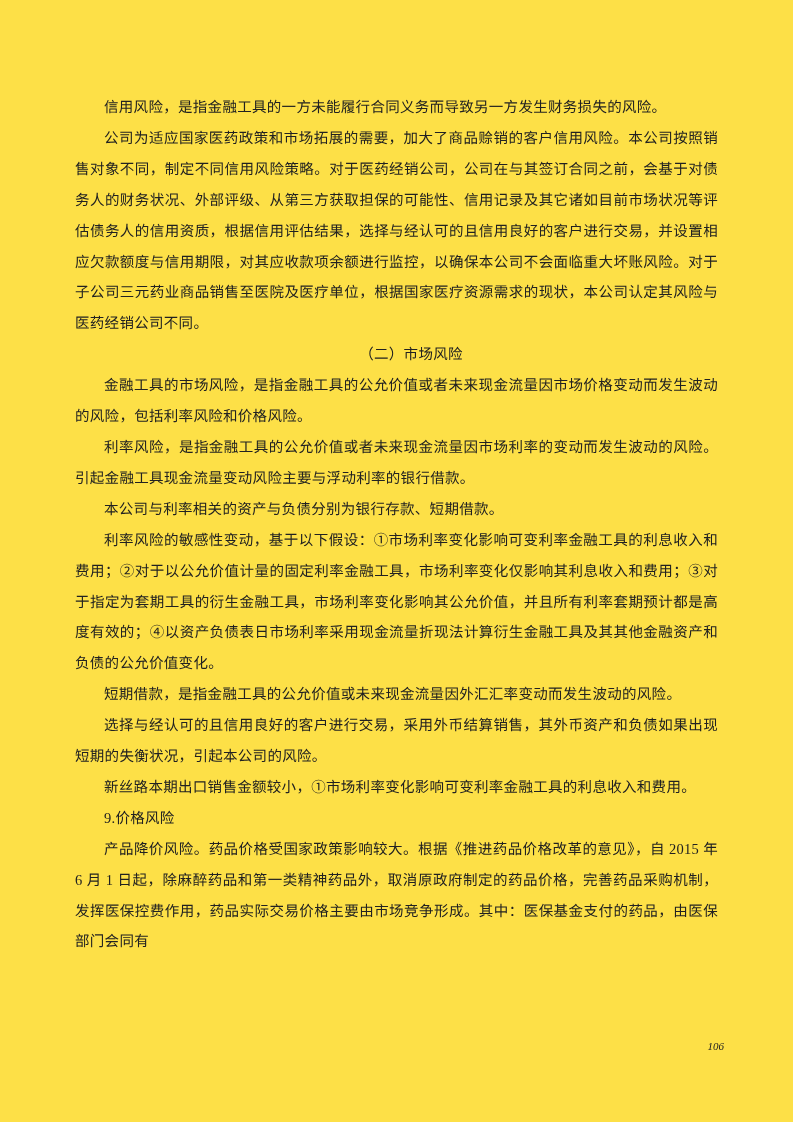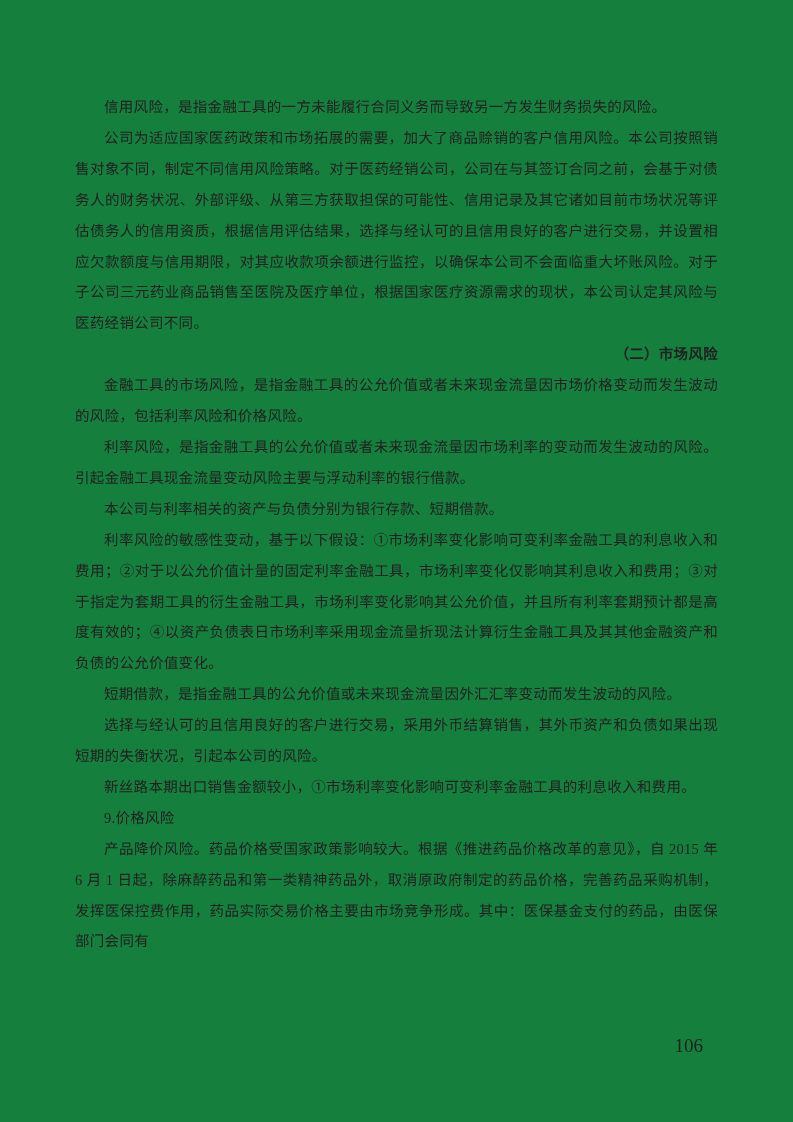--- a/index.html
+++ b/index.html
@@ -4,21 +4,21 @@
 <style>
   html, body {
     margin: 0;
     padding: 0;
     background: #ffffff;
   }
   .page {
     position: relative;
     width: 793px;
     height: 1122px;
-    background: #15803d;
+    background: #fde047;
     overflow: hidden;
     font-family: "Liberation Serif", "DejaVu Serif", serif;
     color: #212121;
   }
   .content {
     position: absolute;
     left: 75px;
     top: 92px;
     width: 643px;
   }
@@ -26,33 +26,34 @@
     margin: 0;
     padding: 0;
     font-size: 14.5px;
     line-height: 30.9px;
     text-align: justify;
     text-indent: 2em;
     letter-spacing: 0.3px;
     word-break: break-all;
   }
   .content p.heading {
-    font-weight: bold;
-    text-align: right;
+    font-weight: normal;
+    text-align: center;
   }
   .content p.subheading {
     text-align: left;
   }
   .page-number {
     position: absolute;
     top: 1036px;
-    right: 90px;
-    font-size: 19px;
+    right: 69px;
+    font-size: 11px;
     line-height: 20px;
     color: #212121;
+    font-style: italic;
   }
 </style>
 </head>
 <body>
 
 <div class="page">
   <div class="content">
     <p class="body">信用风险，是指金融工具的一方未能履行合同义务而导致另一方发生财务损失的风险。</p>
     <p class="body">公司为适应国家医药政策和市场拓展的需要，加大了商品赊销的客户信用风险。本公司按照销售对象不同，制定不同信用风险策略。对于医药经销公司，公司在与其签订合同之前，会基于对债务人的财务状况、外部评级、从第三方获取担保的可能性、信用记录及其它诸如目前市场状况等评估债务人的信用资质，根据信用评估结果，选择与经认可的且信用良好的客户进行交易，并设置相应欠款额度与信用期限，对其应收款项余额进行监控，以确保本公司不会面临重大坏账风险。对于子公司三元药业商品销售至医院及医疗单位，根据国家医疗资源需求的现状，本公司认定其风险与医药经销公司不同。</p>
     <p class="heading">（二）市场风险</p>

